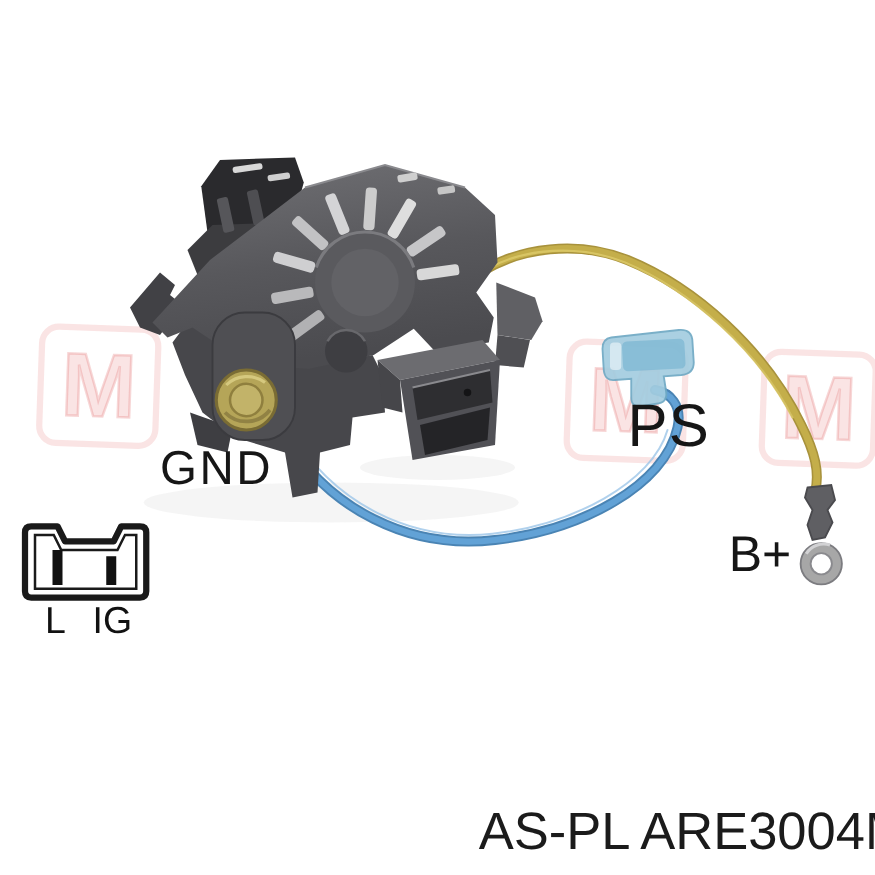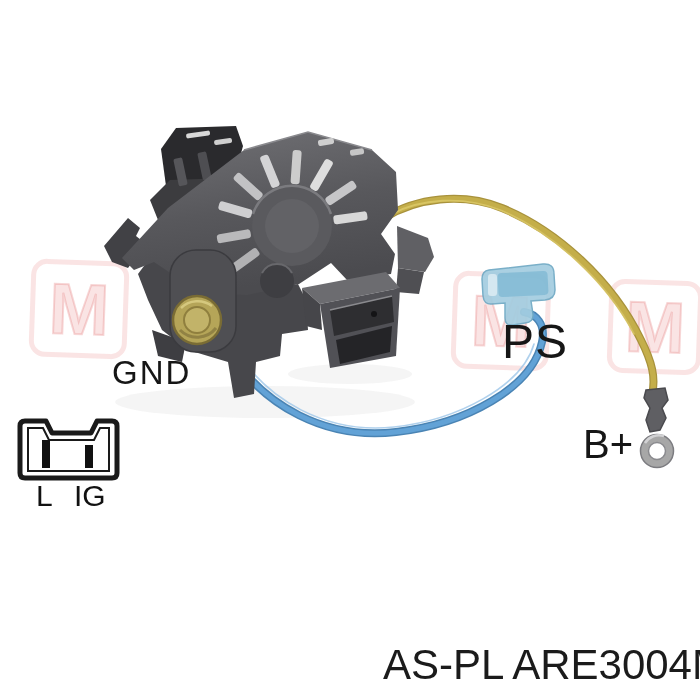--- a/index.html
+++ b/index.html
@@ -16,21 +16,21 @@
     font-weight:bold;font-size:72px;line-height:1;transform:rotate(2deg);
     z-index:1;user-select:none;
   }
   #wm1{left:30px;top:260px;width:88px;height:88px;}
   #wm2{left:452px;top:272px;width:88px;height:88px;}
   #wm3{left:608px;top:280px;width:84px;height:84px;}
 
   .photo-svg{position:absolute;left:0;top:0;z-index:2;}
 
   .lbl{position:absolute;z-index:3;color:#161616;line-height:1;white-space:nowrap;}
-  #lbl-gnd{left:112px;top:356px;font-size:33px;letter-spacing:2px;}
+  #lbl-gnd{left:128px;top:356px;font-size:38px;letter-spacing:2px;}
   #lbl-ps{left:454px;top:318px;font-size:48px;letter-spacing:1px;margin-left:48px;}
   #lbl-bplus{left:583px;top:424px;font-size:40px;}
   #caption{left:383px;top:644px;font-size:42px;color:#1b1b1b;z-index:3;}
 
   .diagram-svg{position:absolute;left:16px;top:418px;z-index:3;}
   svg text{font-family:"Liberation Sans","DejaVu Sans",sans-serif;}
 </style>
 </head>
 <body>
 

